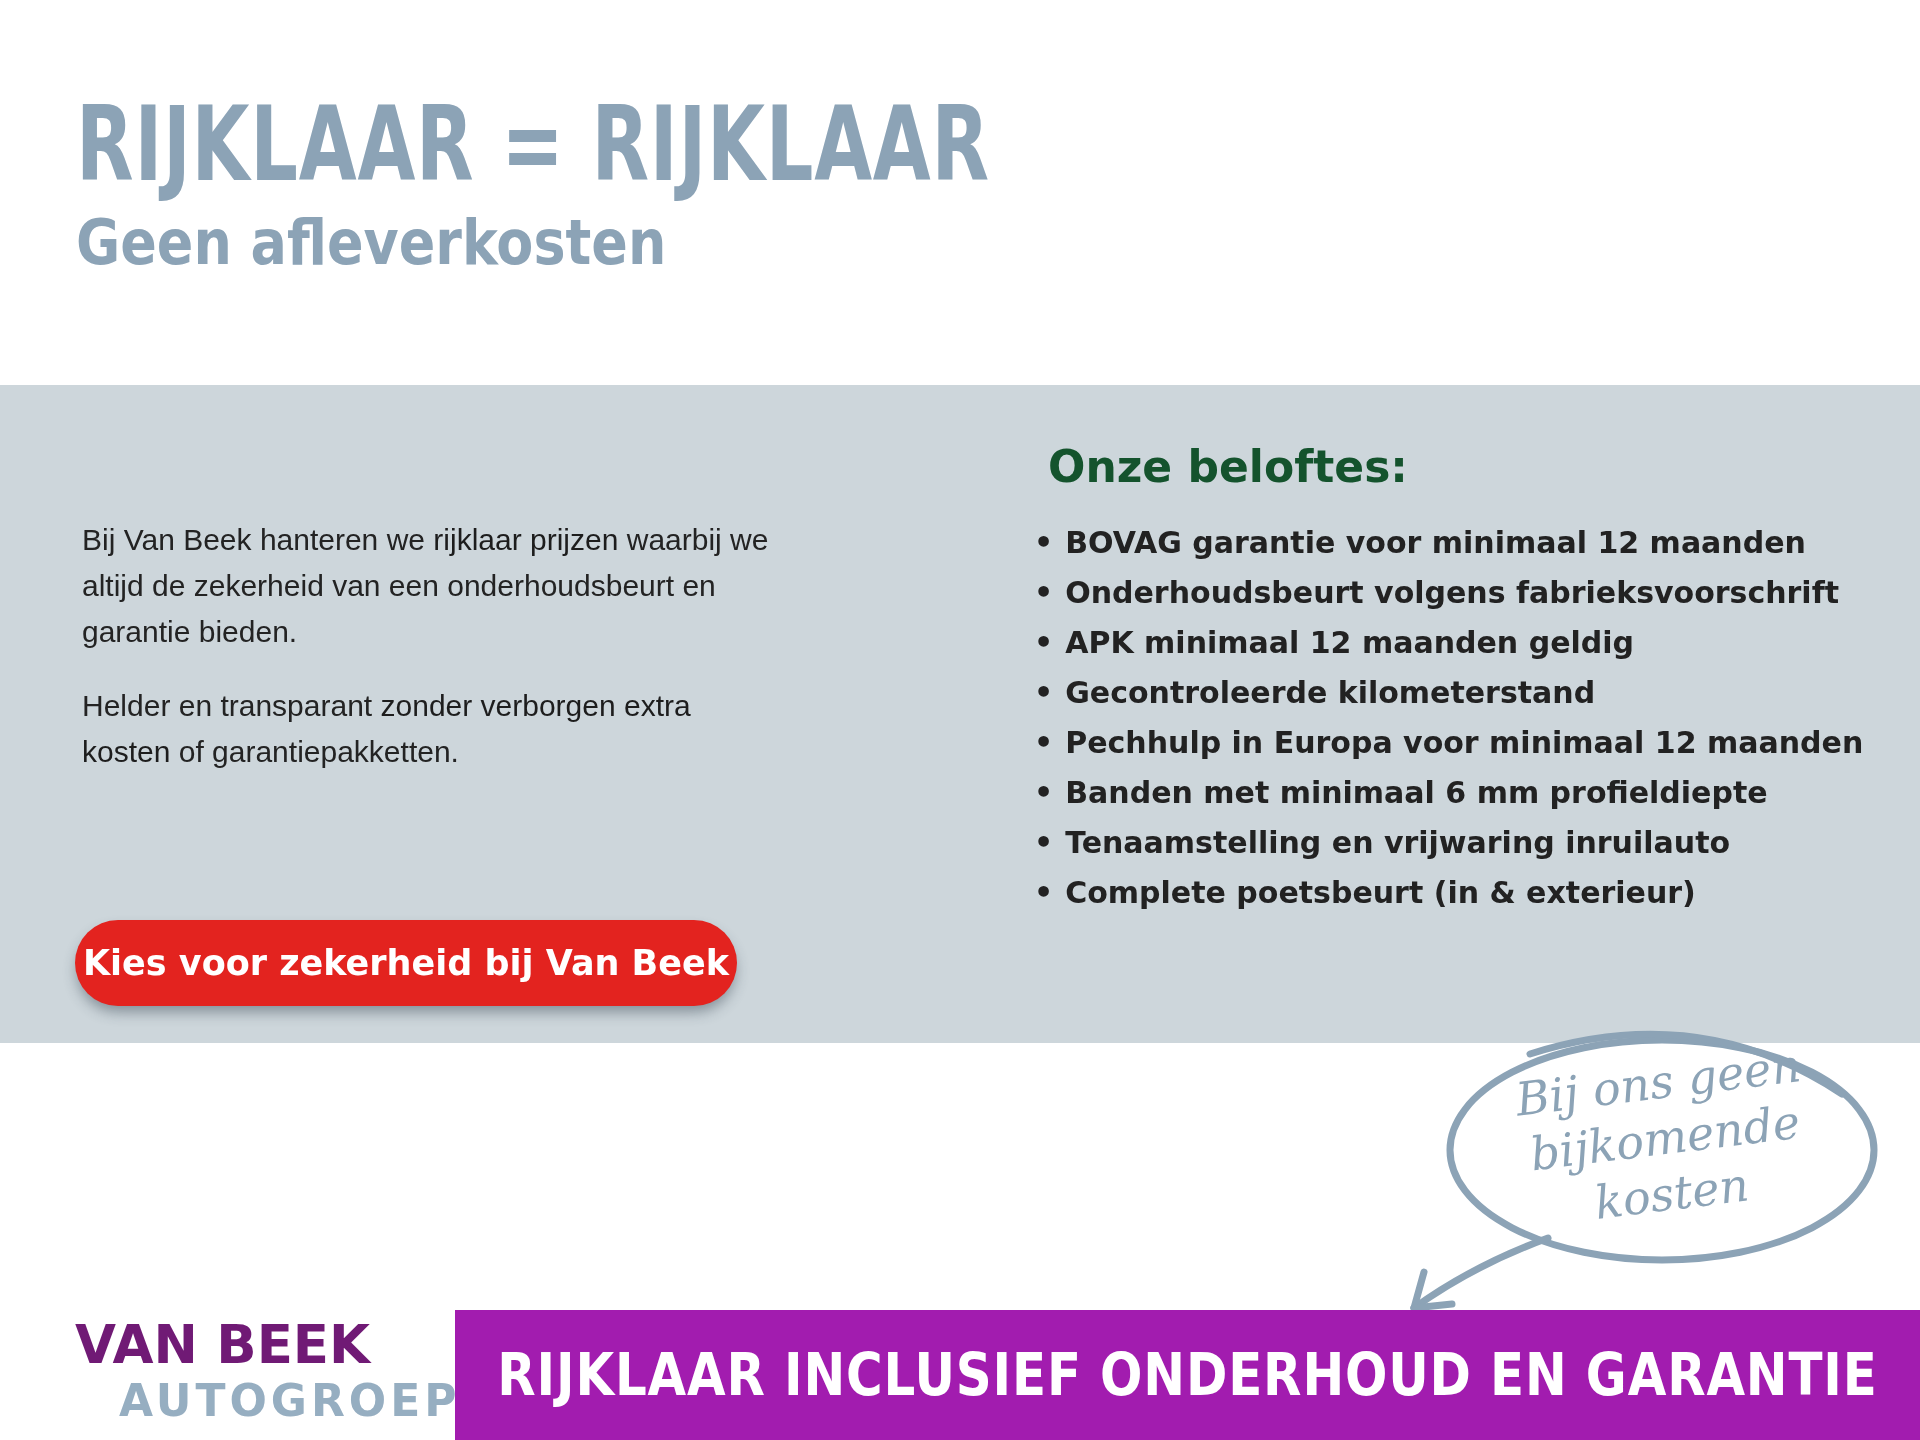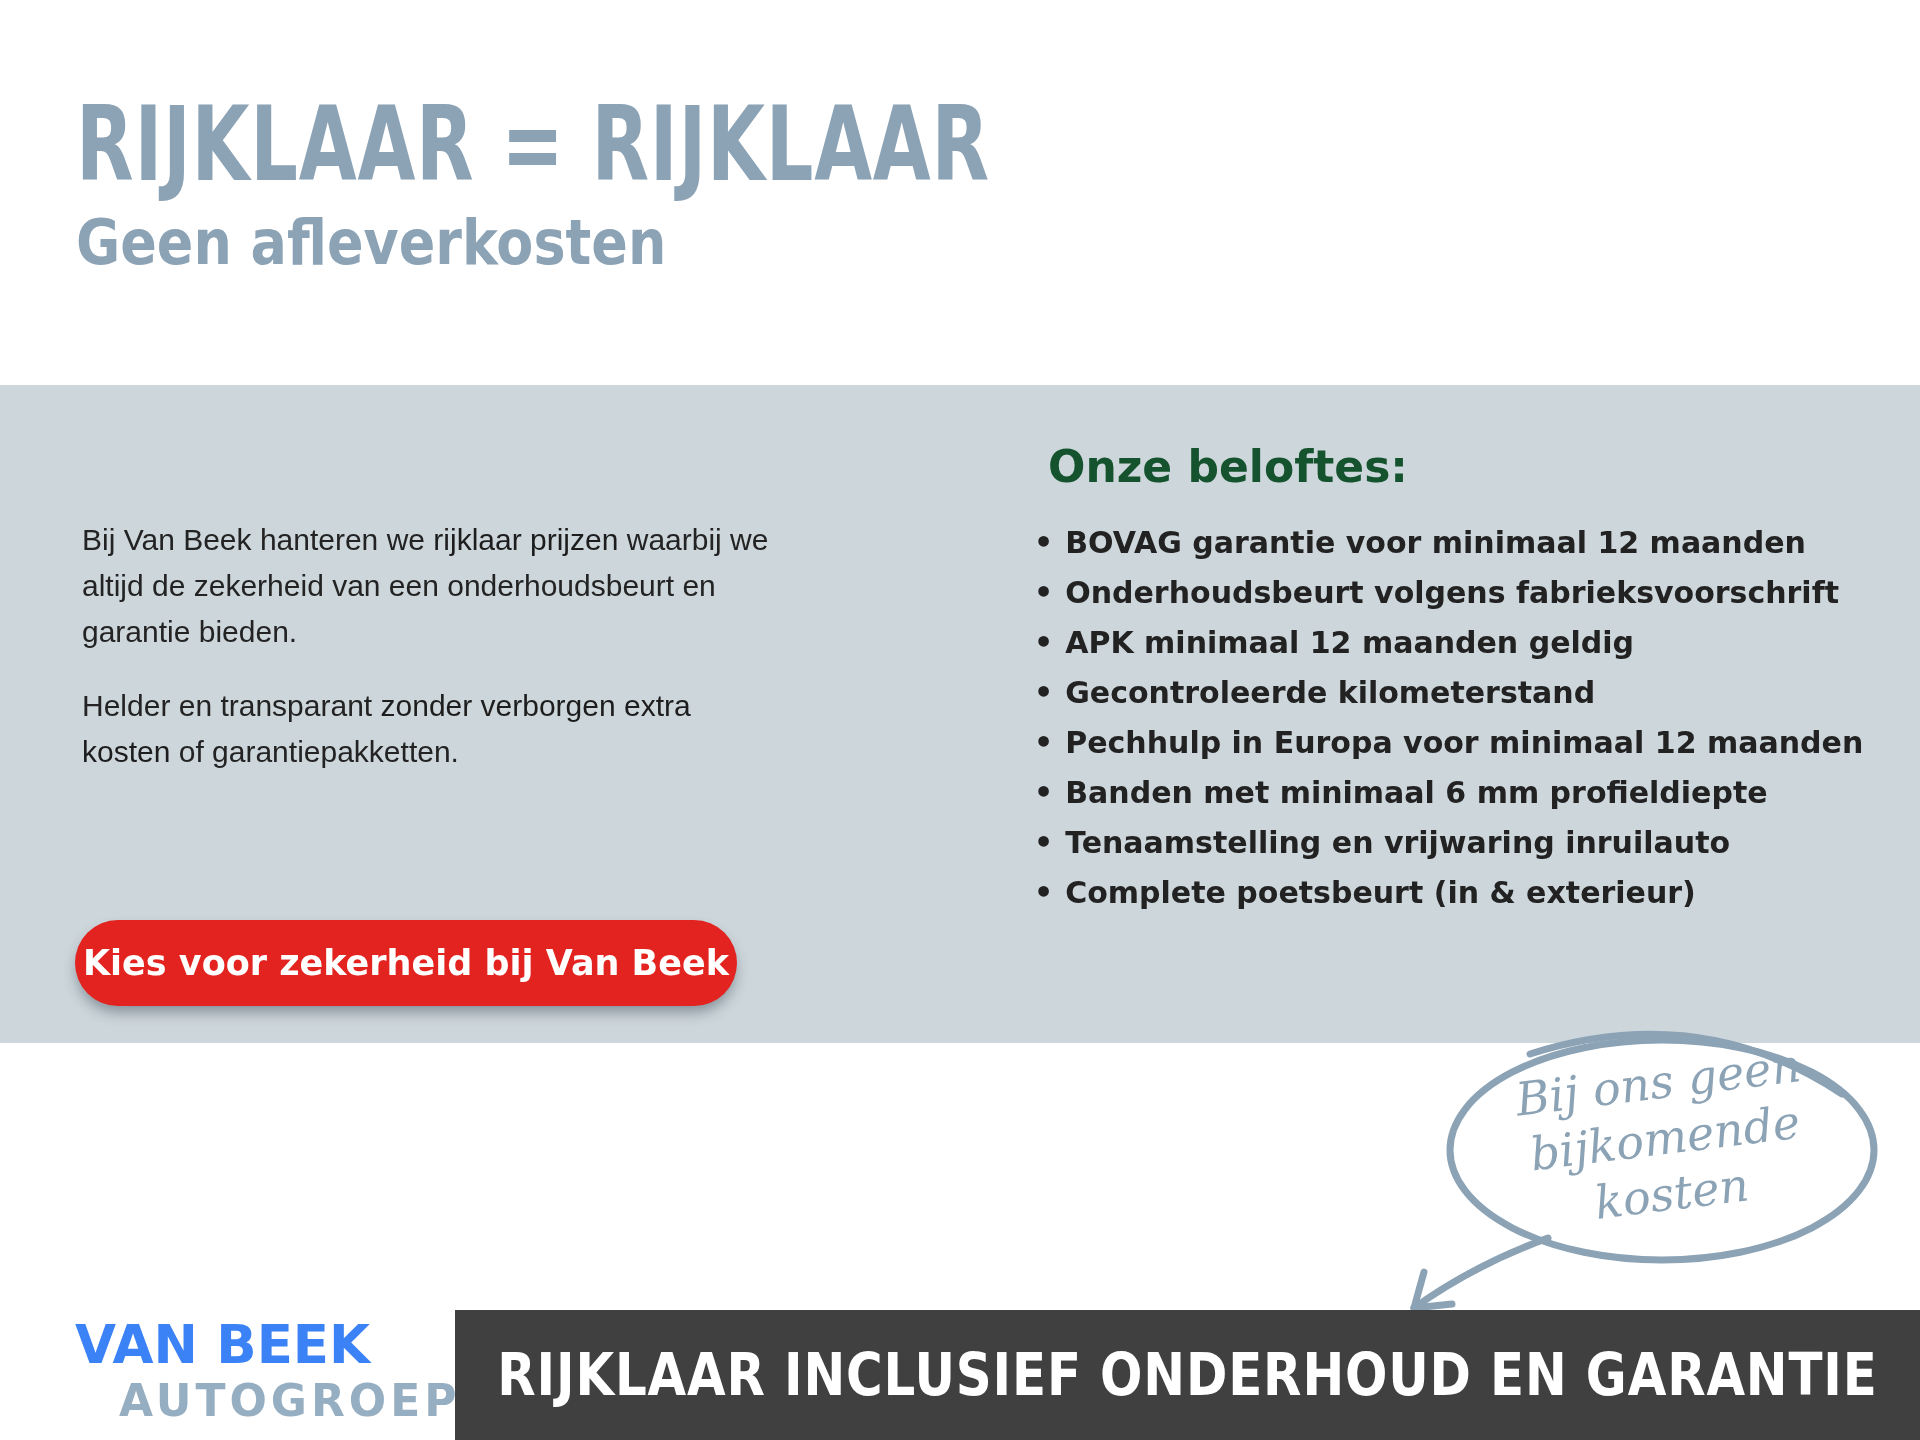--- a/index.html
+++ b/index.html
@@ -63,31 +63,31 @@
     position:absolute;left:85px;top:40px;width:400px;
     text-align:center;color:#8ca3b6;
     font-family:"DejaVu Serif",serif;font-style:italic;font-weight:500;
     font-size:46px;line-height:56px;transform:rotate(-7deg);
     white-space:nowrap;
   }
   
   .logo{position:absolute;left:75px;top:1318px;}
   .logo-1{
     font-family:"DejaVu Sans",sans-serif;font-weight:900;
-    font-size:53px;line-height:1;color:#3b82f6;letter-spacing:0px;
+    font-size:53px;line-height:1;color:#701a75;letter-spacing:0px;
     white-space:nowrap;
   }
   .logo-2{
     font-family:"DejaVu Sans",sans-serif;font-weight:700;
     font-size:44px;line-height:1;color:#96aec1;letter-spacing:4px;
     margin-top:8px;white-space:nowrap;margin-left:44px;
   }
   .footer-bar{
     position:absolute;left:455px;top:1310px;width:1465px;height:130px;
-    background:#404040;display:flex;align-items:center;justify-content:center;
+    background:#a21caf;display:flex;align-items:center;justify-content:center;
   }
   .footer-bar-text{
     font-family:"DejaVu Sans",sans-serif;font-weight:900;
     font-size:58px;color:#ffffff;white-space:nowrap;
     transform:scaleX(0.86);transform-origin:center;letter-spacing:1px;
   }
 </style>
 </head>
 <body>
 

